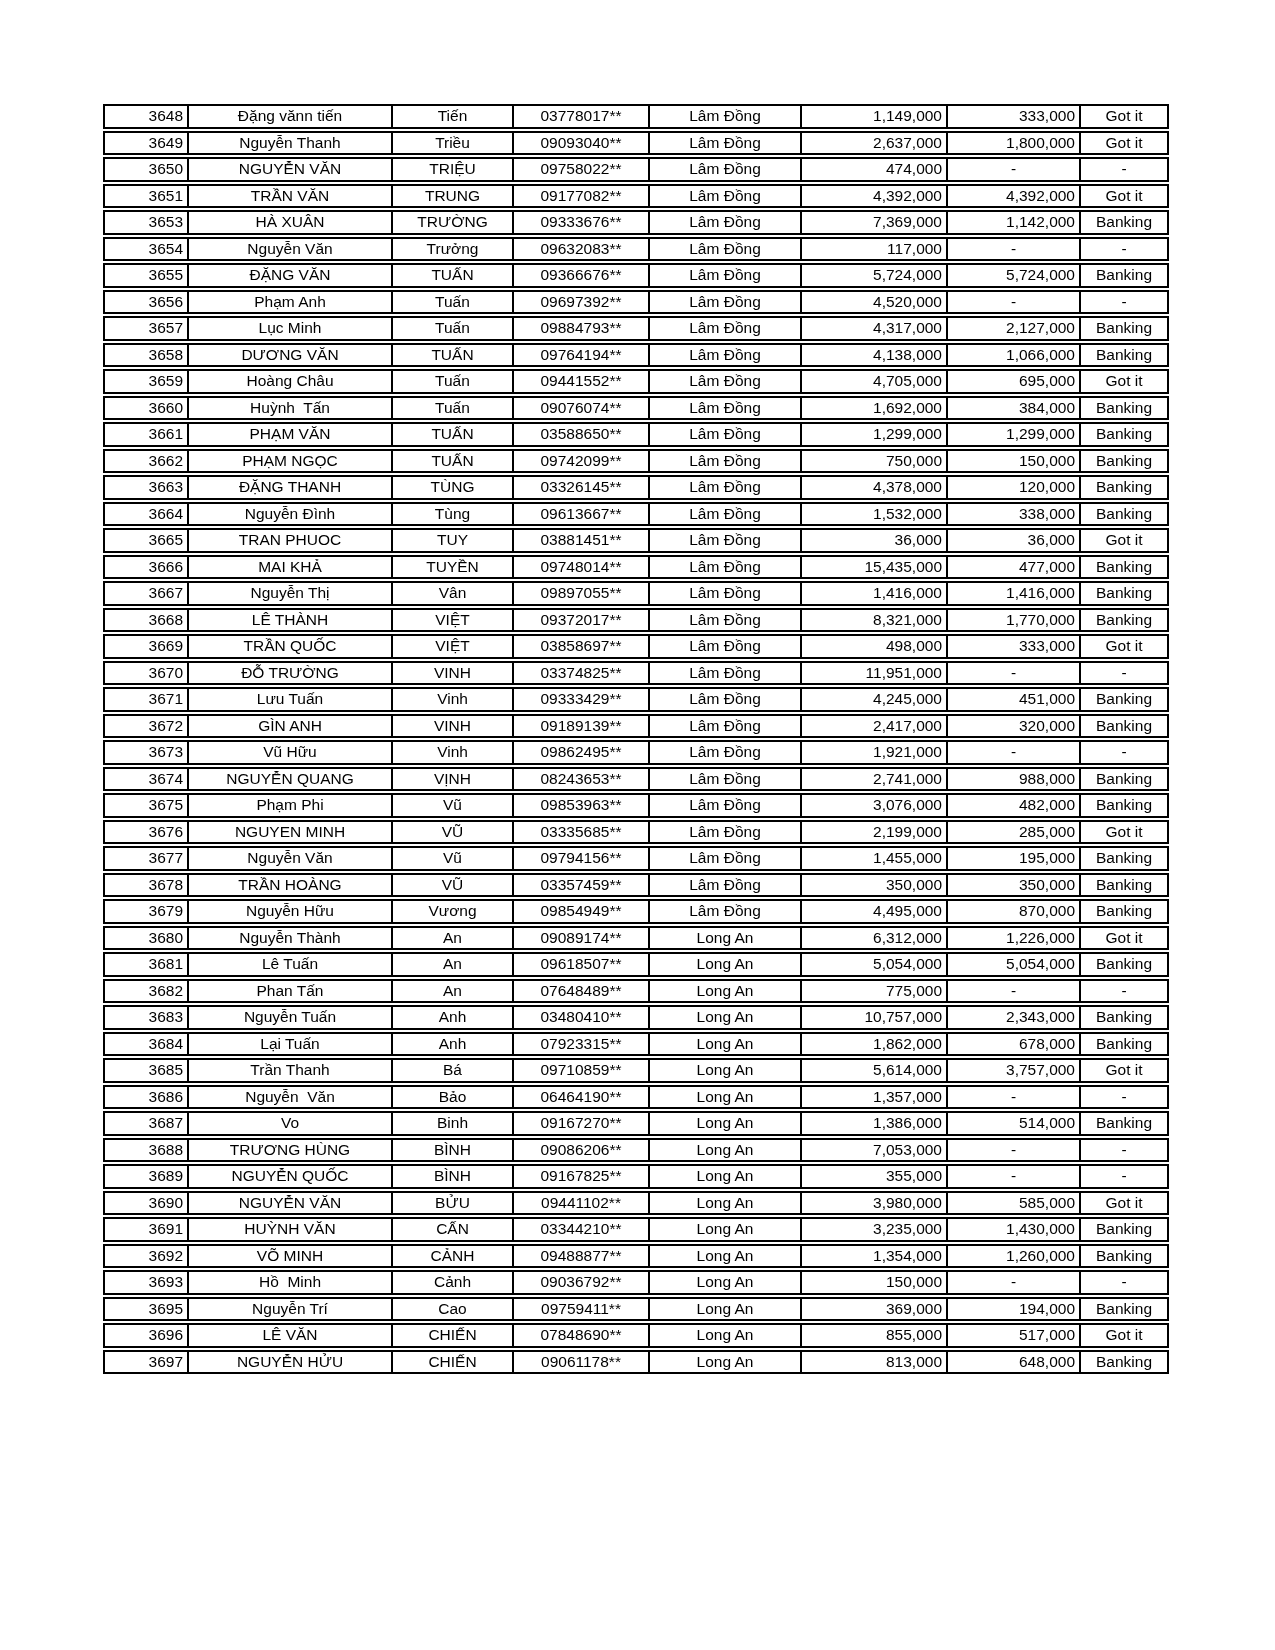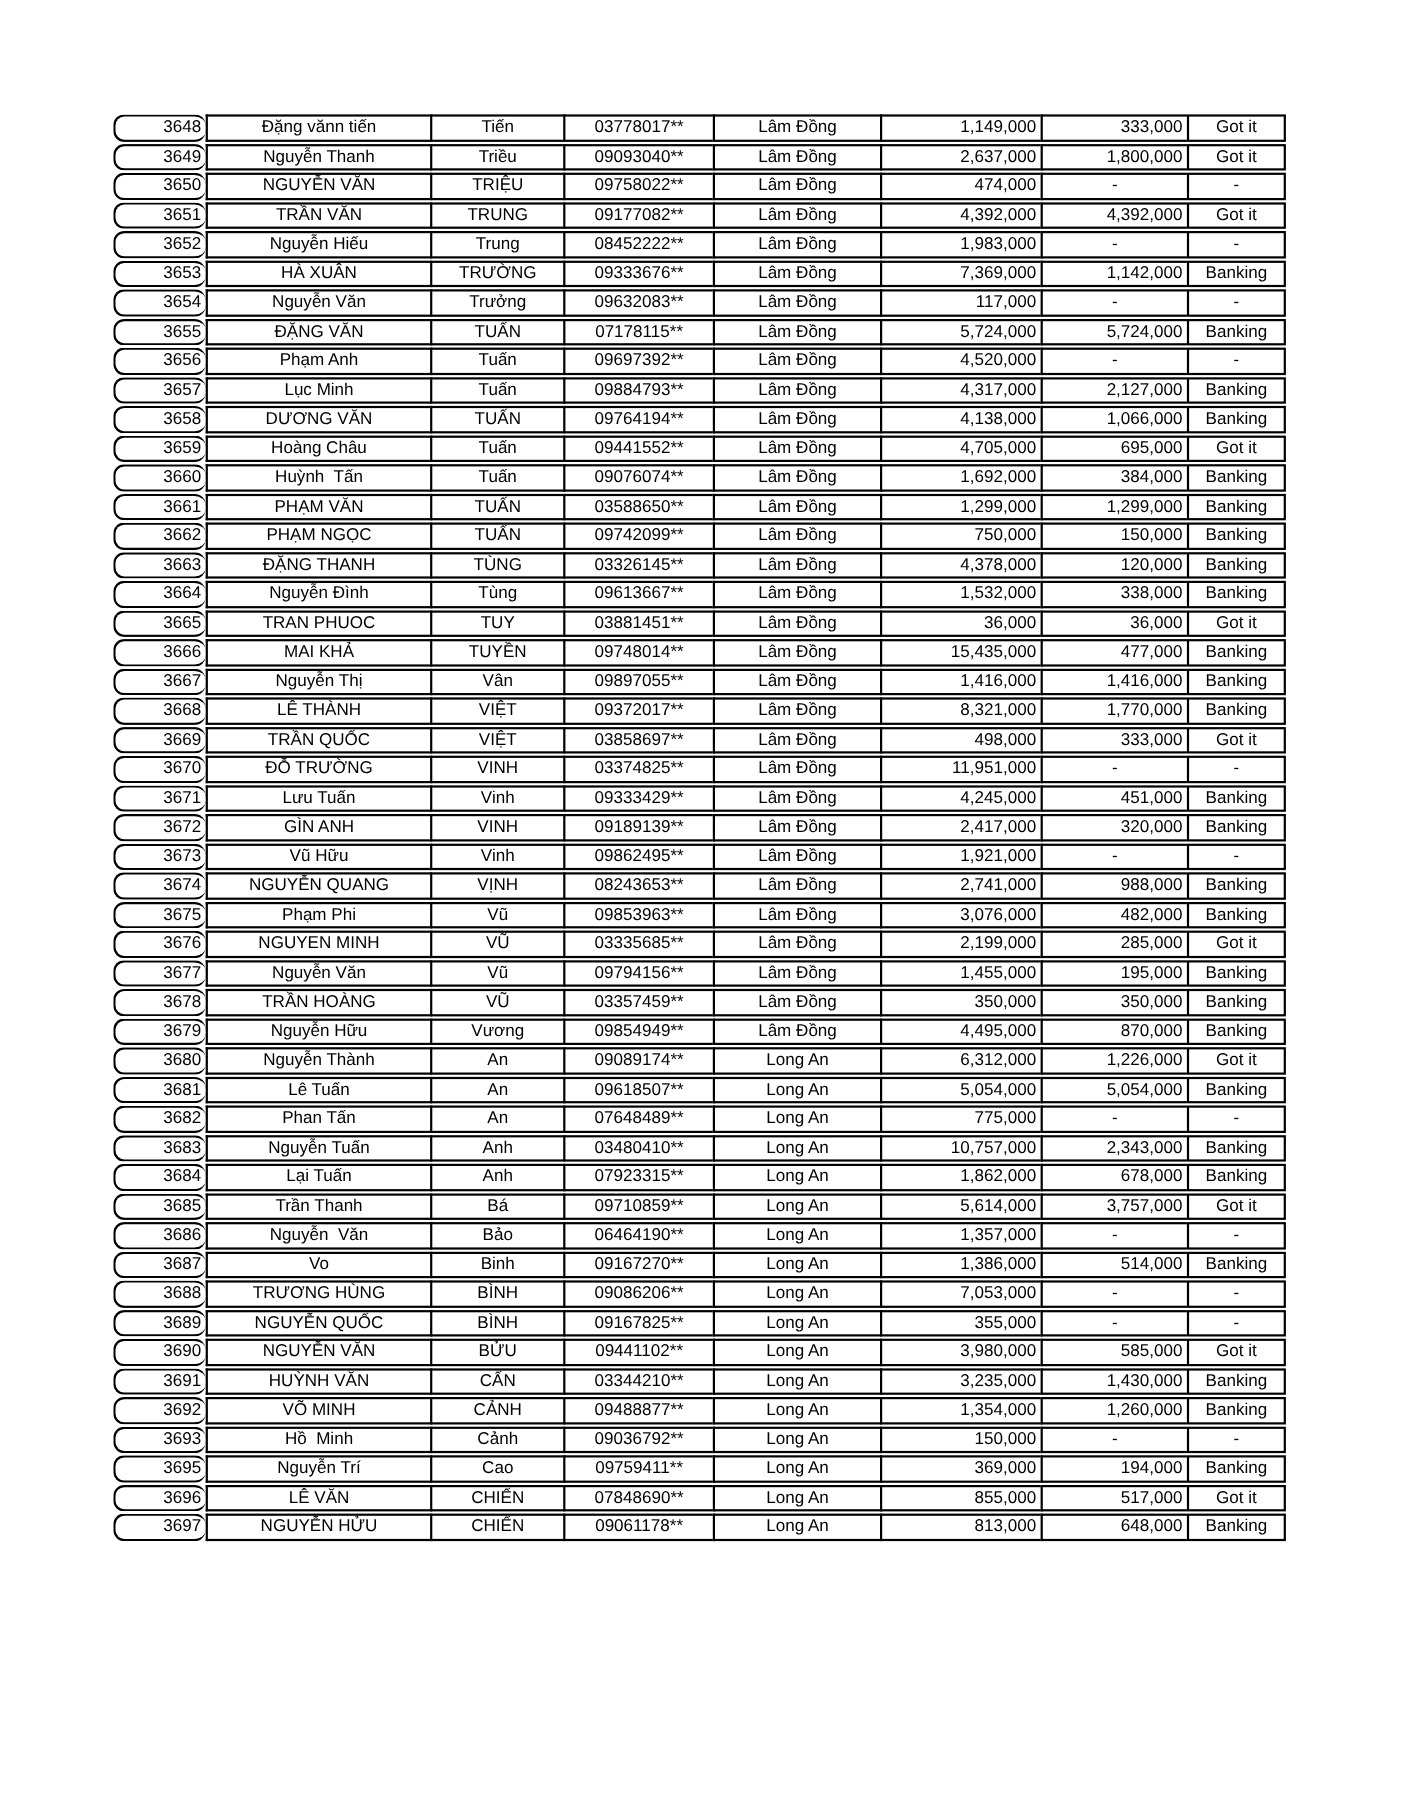--- a/index.html
+++ b/index.html
@@ -35,21 +35,21 @@
     border-left: 2px solid #000;
     white-space: pre;
     overflow: hidden;
     vertical-align: middle;
   }
   table.ledger td:last-child {
     border-right: 2px solid #000;
   }
   .al-right  { text-align: right; padding-right: 10px; }
   .al-center { text-align: center; }
-  td[data-name="cell-no"] { padding-right: 5px; border-radius: 10px; }
+  td[data-name="cell-no"] { padding-right: 5px; }
   td.dash { text-align: center; padding-right: 4px; }
 </style>
 </head>
 <body>
 
 <div class="page" data-name="document-page">
   <table class="ledger" data-name="donation-ledger-table">
     <colgroup>
       <col style="width:84px">
       <col style="width:204px">
@@ -95,30 +95,20 @@
           <td data-name="cell-no" class="al-right">3651</td>
           <td data-name="cell-first-name" class="al-center">TRẦN VĂN</td>
           <td data-name="cell-last-name" class="al-center">TRUNG</td>
           <td data-name="cell-phone-masked" class="al-center">09177082**</td>
           <td data-name="cell-province" class="al-center">Lâm Đồng</td>
           <td data-name="cell-amount-total" class="al-right">4,392,000</td>
           <td data-name="cell-amount-paid" class="al-right">4,392,000</td>
           <td data-name="cell-status" class="al-center">Got it</td>
         </tr>
         <tr data-name="table-row">
-          <td data-name="cell-no" class="al-right">3652</td>
-          <td data-name="cell-first-name" class="al-center">Nguyễn Hiếu</td>
-          <td data-name="cell-last-name" class="al-center">Trung</td>
-          <td data-name="cell-phone-masked" class="al-center">08452222**</td>
-          <td data-name="cell-province" class="al-center">Lâm Đồng</td>
-          <td data-name="cell-amount-total" class="al-right">1,983,000</td>
-          <td data-name="cell-amount-paid" class="al-right dash">-</td>
-          <td data-name="cell-status" class="al-center dash">-</td>
-        </tr>
-        <tr data-name="table-row">
           <td data-name="cell-no" class="al-right">3653</td>
           <td data-name="cell-first-name" class="al-center">HÀ XUÂN</td>
           <td data-name="cell-last-name" class="al-center">TRƯỜNG</td>
           <td data-name="cell-phone-masked" class="al-center">09333676**</td>
           <td data-name="cell-province" class="al-center">Lâm Đồng</td>
           <td data-name="cell-amount-total" class="al-right">7,369,000</td>
           <td data-name="cell-amount-paid" class="al-right">1,142,000</td>
           <td data-name="cell-status" class="al-center">Banking</td>
         </tr>
         <tr data-name="table-row">
@@ -128,21 +118,21 @@
           <td data-name="cell-phone-masked" class="al-center">09632083**</td>
           <td data-name="cell-province" class="al-center">Lâm Đồng</td>
           <td data-name="cell-amount-total" class="al-right">117,000</td>
           <td data-name="cell-amount-paid" class="al-right dash">-</td>
           <td data-name="cell-status" class="al-center dash">-</td>
         </tr>
         <tr data-name="table-row">
           <td data-name="cell-no" class="al-right">3655</td>
           <td data-name="cell-first-name" class="al-center">ĐẶNG VĂN</td>
           <td data-name="cell-last-name" class="al-center">TUẤN</td>
-          <td data-name="cell-phone-masked" class="al-center">07178115**</td>
+          <td data-name="cell-phone-masked" class="al-center">09366676**</td>
           <td data-name="cell-province" class="al-center">Lâm Đồng</td>
           <td data-name="cell-amount-total" class="al-right">5,724,000</td>
           <td data-name="cell-amount-paid" class="al-right">5,724,000</td>
           <td data-name="cell-status" class="al-center">Banking</td>
         </tr>
         <tr data-name="table-row">
           <td data-name="cell-no" class="al-right">3656</td>
           <td data-name="cell-first-name" class="al-center">Phạm Anh</td>
           <td data-name="cell-last-name" class="al-center">Tuấn</td>
           <td data-name="cell-phone-masked" class="al-center">09697392**</td>

